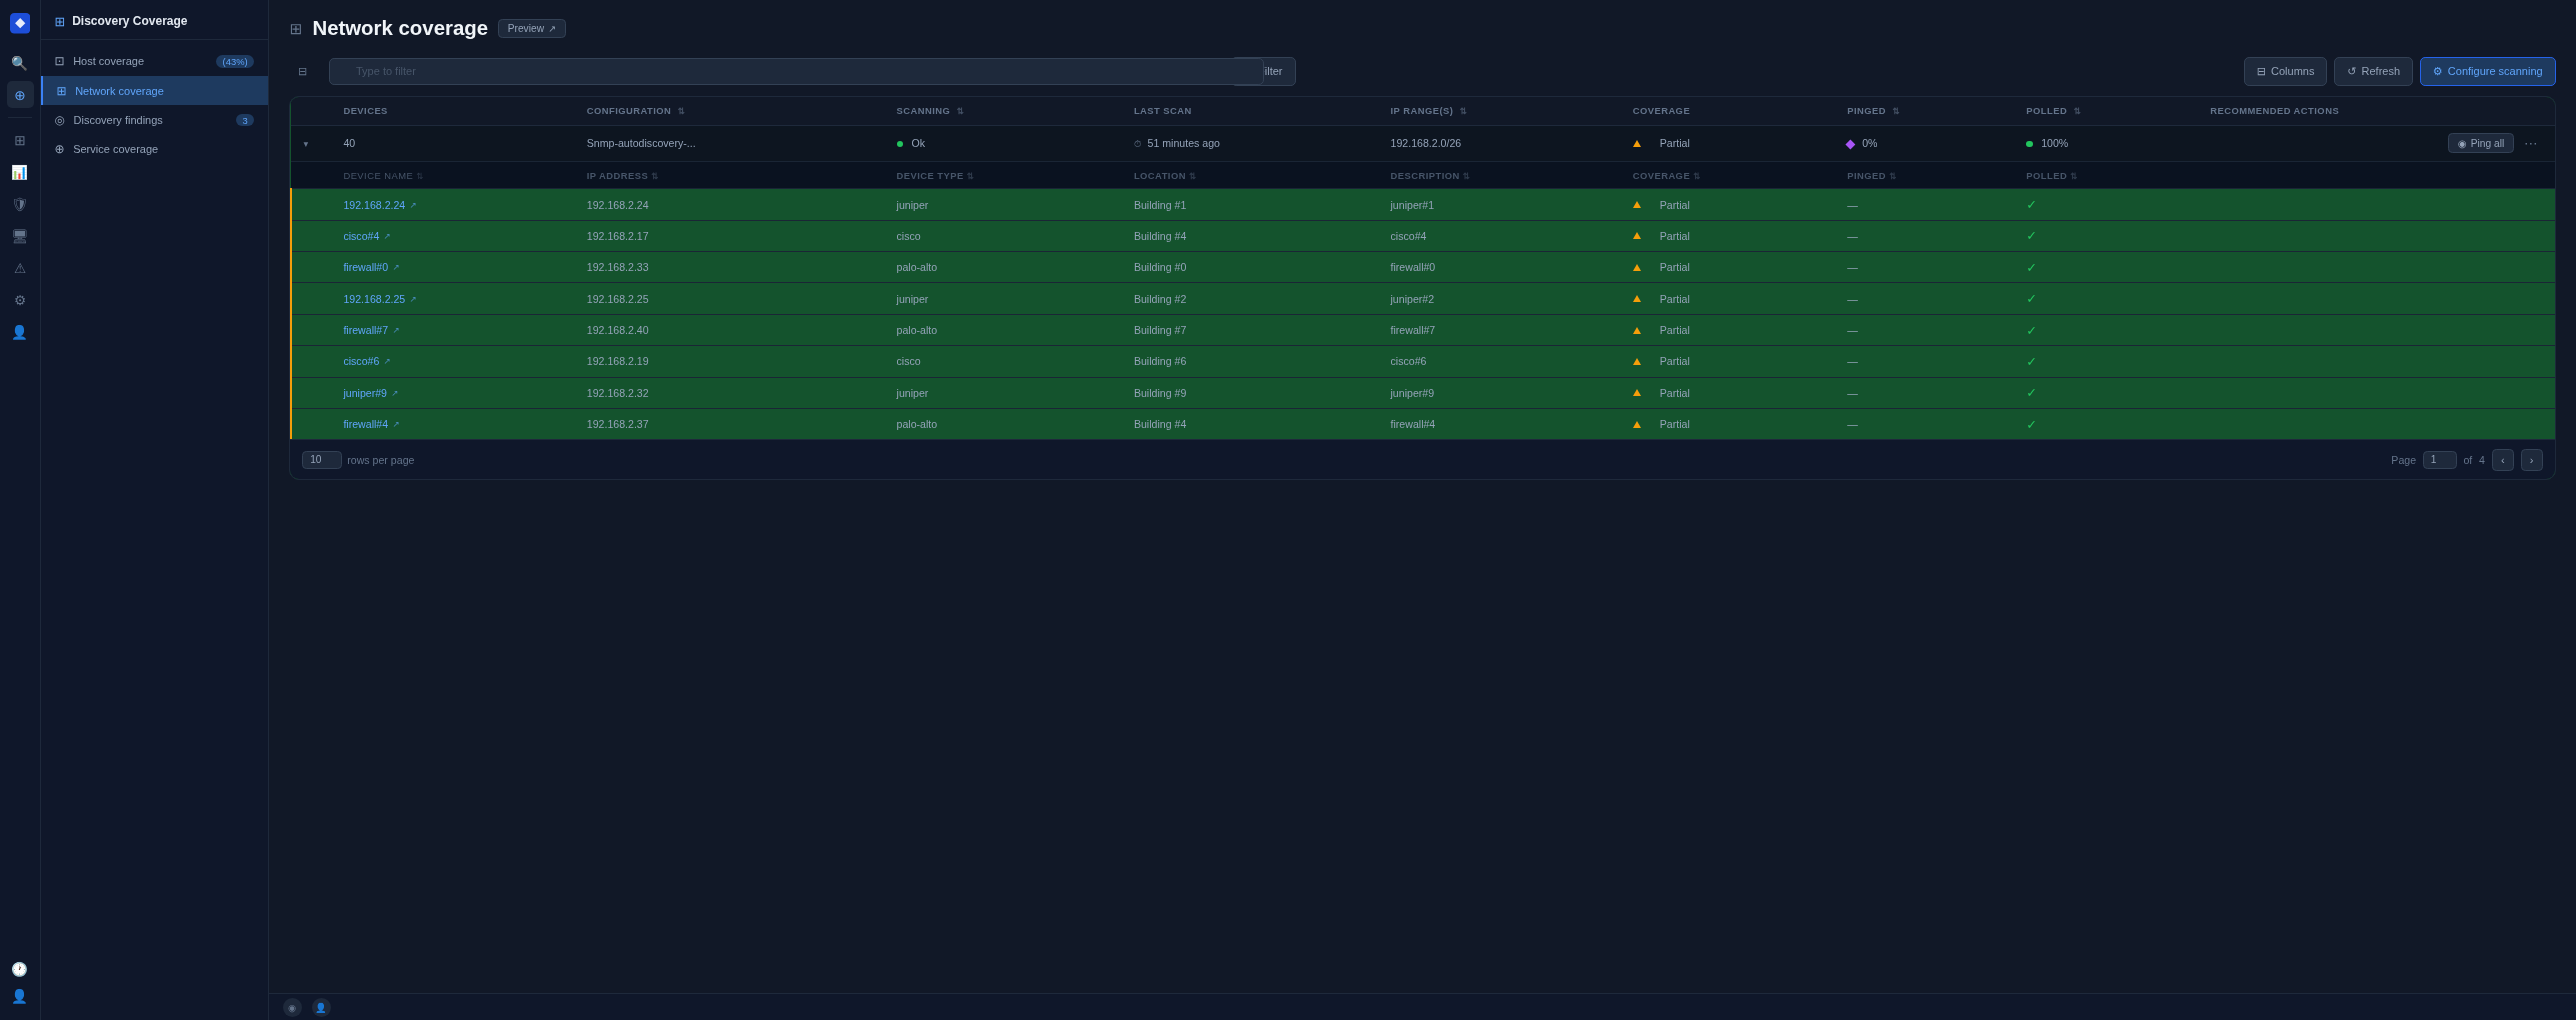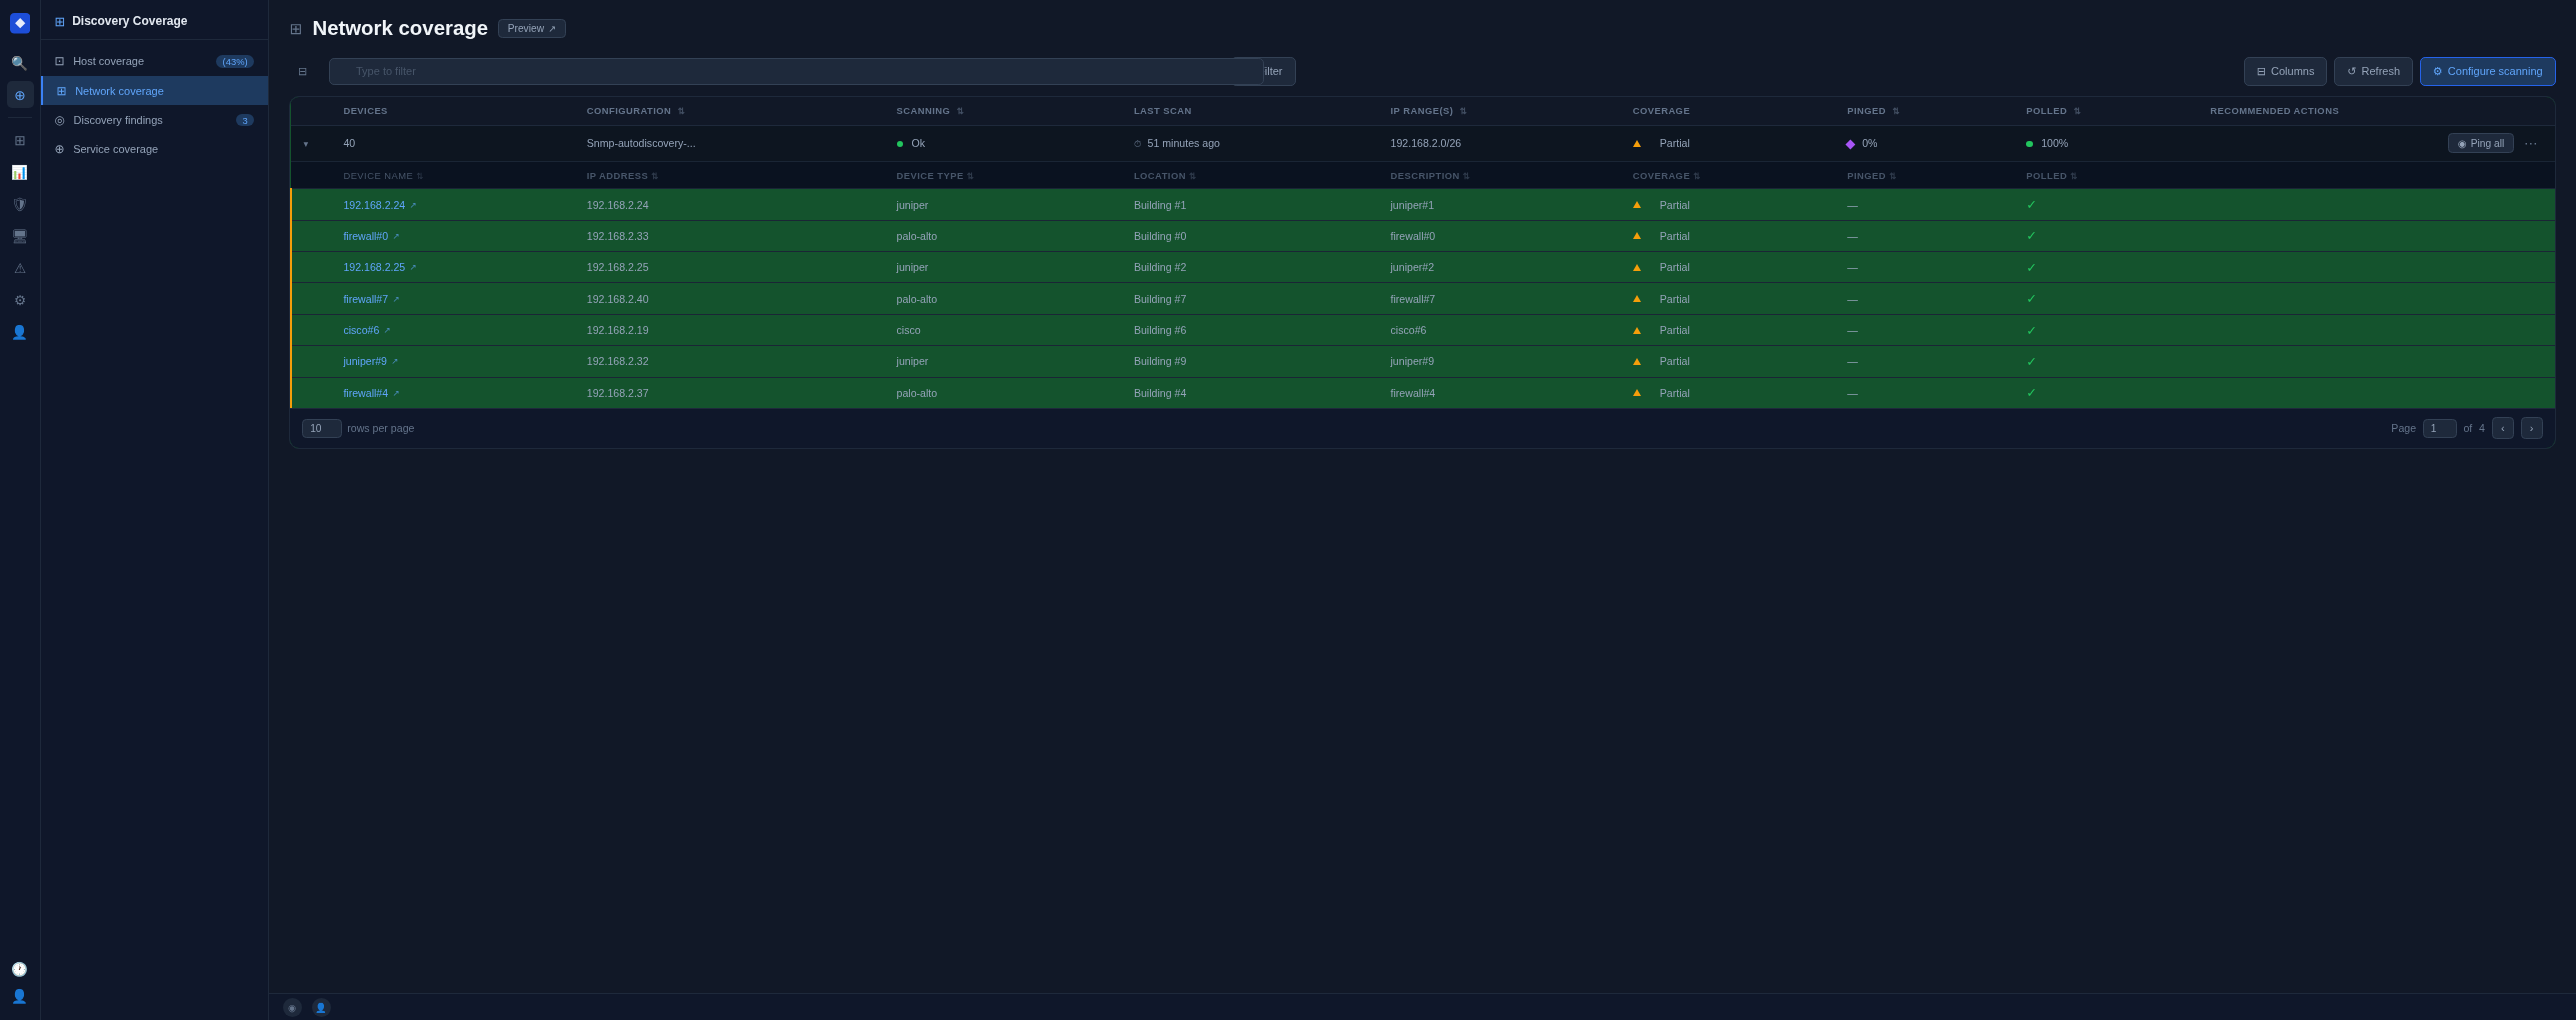--- a/index.html
+++ b/index.html
@@ -675,20 +675,43 @@
       </td>
       <td class="dash-cell">—</td>
       <td colspan="2">
         <span class="checkmark-green">✓</span>
       </td>
     </tr>
             <tr class="sub-row">
       <td style="border-left: 2.6px solid #f59e0b;"></td>
       <td>
         <div class="link-cell">
+          <span style="color:#60a5fa; cursor:pointer;">cisco#4</span>
+          <span class="ext-link-icon">↗</span>
+        </div>
+      </td>
+      <td>192.168.2.17</td>
+      <td>cisco</td>
+      <td>Building #4</td>
+      <td>cisco#4</td>
+      <td>
+        <div class="partial-badge">
+          <span class="triangle-warn"></span>
+          <span>Partial</span>
+        </div>
+      </td>
+      <td class="dash-cell">—</td>
+      <td colspan="2">
+        <span class="checkmark-green">✓</span>
+      </td>
+    </tr>
+            <tr class="sub-row">
+      <td style="border-left: 2.6px solid #f59e0b;"></td>
+      <td>
+        <div class="link-cell">
           <span style="color:#60a5fa; cursor:pointer;">firewall#0</span>
           <span class="ext-link-icon">↗</span>
         </div>
       </td>
       <td>192.168.2.33</td>
       <td>palo-alto</td>
       <td>Building #0</td>
       <td>firewall#0</td>
       <td>
         <div class="partial-badge">

